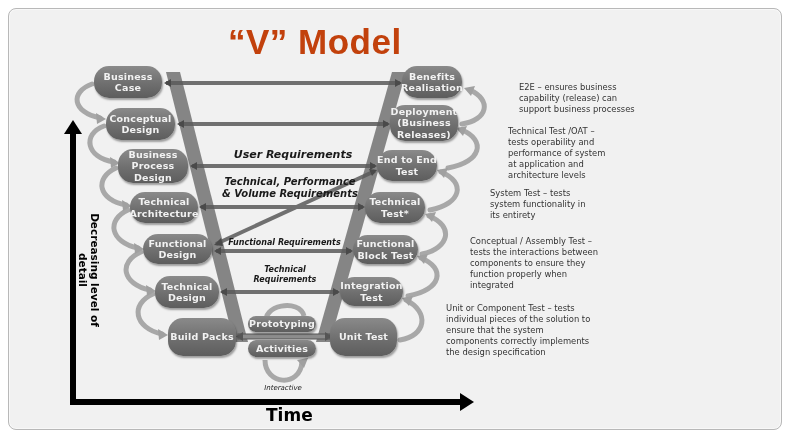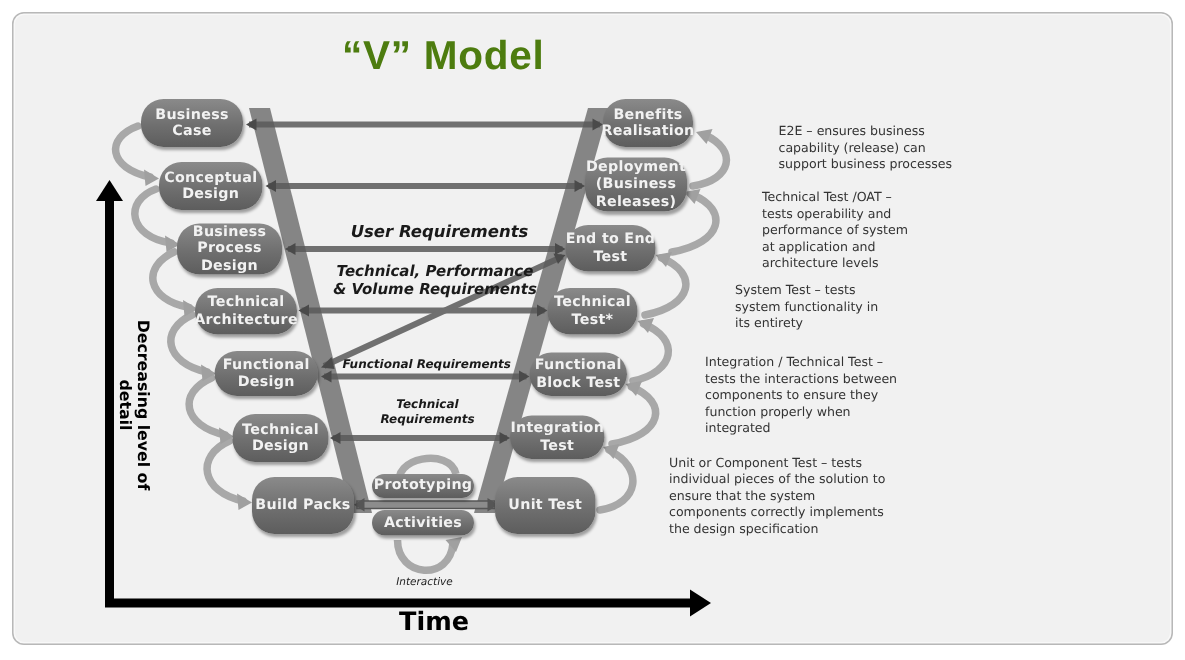--- a/index.html
+++ b/index.html
@@ -1,19 +1,19 @@
 <!DOCTYPE html>
 <html><head>
 <meta charset="utf-8">
 <style>
   html, body { margin:0; padding:0; background:#ffffff; }
   body { width:790px; height:440px; position:relative; overflow:hidden; font-family:"DejaVu Sans", sans-serif; }
   .frame { position:absolute; left:8px; top:8px; width:772px; height:420px; border:1px solid #b8b8b8; border-radius:8px;
            background:#f1f1f1; box-shadow: inset 0 0 0 1px #f8f8f8; }
-  .title { position:absolute; left:228px; top:22px; font-family:"Liberation Sans", sans-serif; font-size:27px; font-weight:bold; color:#4d7c0f; letter-spacing:0.5px; }
+  .title { position:absolute; left:228px; top:22px; font-family:"Liberation Sans", sans-serif; font-size:35px; font-weight:bold; color:#c2410c; letter-spacing:0.5px; }
   svg.art { position:absolute; left:0; top:0; }
   .box { position:absolute; display:flex; align-items:center; justify-content:center; text-align:center;
          background:linear-gradient(180deg,#8a8a8a 0%,#6f6f6f 55%,#5d5d5d 100%);
          color:#f2f2f2; font-family:"DejaVu Sans", sans-serif; font-weight:bold; font-size:9.5px; line-height:11.5px;
          box-shadow: 1px 2px 2px rgba(0,0,0,0.35); white-space:pre-line; letter-spacing:0.2px;border-radius:15px; }
   .lbl { position:absolute; font-family:"DejaVu Sans", sans-serif; font-style:italic; font-weight:bold; color:#1a1a1a; text-align:center; white-space:pre-line; }
   .desc { position:absolute; font-family:"DejaVu Sans", sans-serif; font-size:8.4px; line-height:11px; color:#333; white-space:pre-line; }
   .axislbl { position:absolute; font-family:"DejaVu Sans", sans-serif; font-weight:bold; color:#000; }
 </style>
 </head>
@@ -159,21 +159,21 @@
 capability (release) can
 support business processes</div>
 <div class="desc" style="left:508px;top:126px;">Technical Test /OAT –
 tests operability and
 performance of system
 at application and
 architecture levels</div>
 <div class="desc" style="left:490px;top:188px;">System Test – tests
 system functionality in
 its entirety</div>
-<div class="desc" style="left:470px;top:236px;">Integration / Technical Test –
+<div class="desc" style="left:470px;top:236px;">Conceptual / Assembly Test –
 tests the interactions between
 components to ensure they
 function properly when
 integrated</div>
 <div class="desc" style="left:446px;top:303px;">Unit or Component Test – tests
 individual pieces of the solution to
 ensure that the system
 components correctly implements
 the design specification</div>
 

